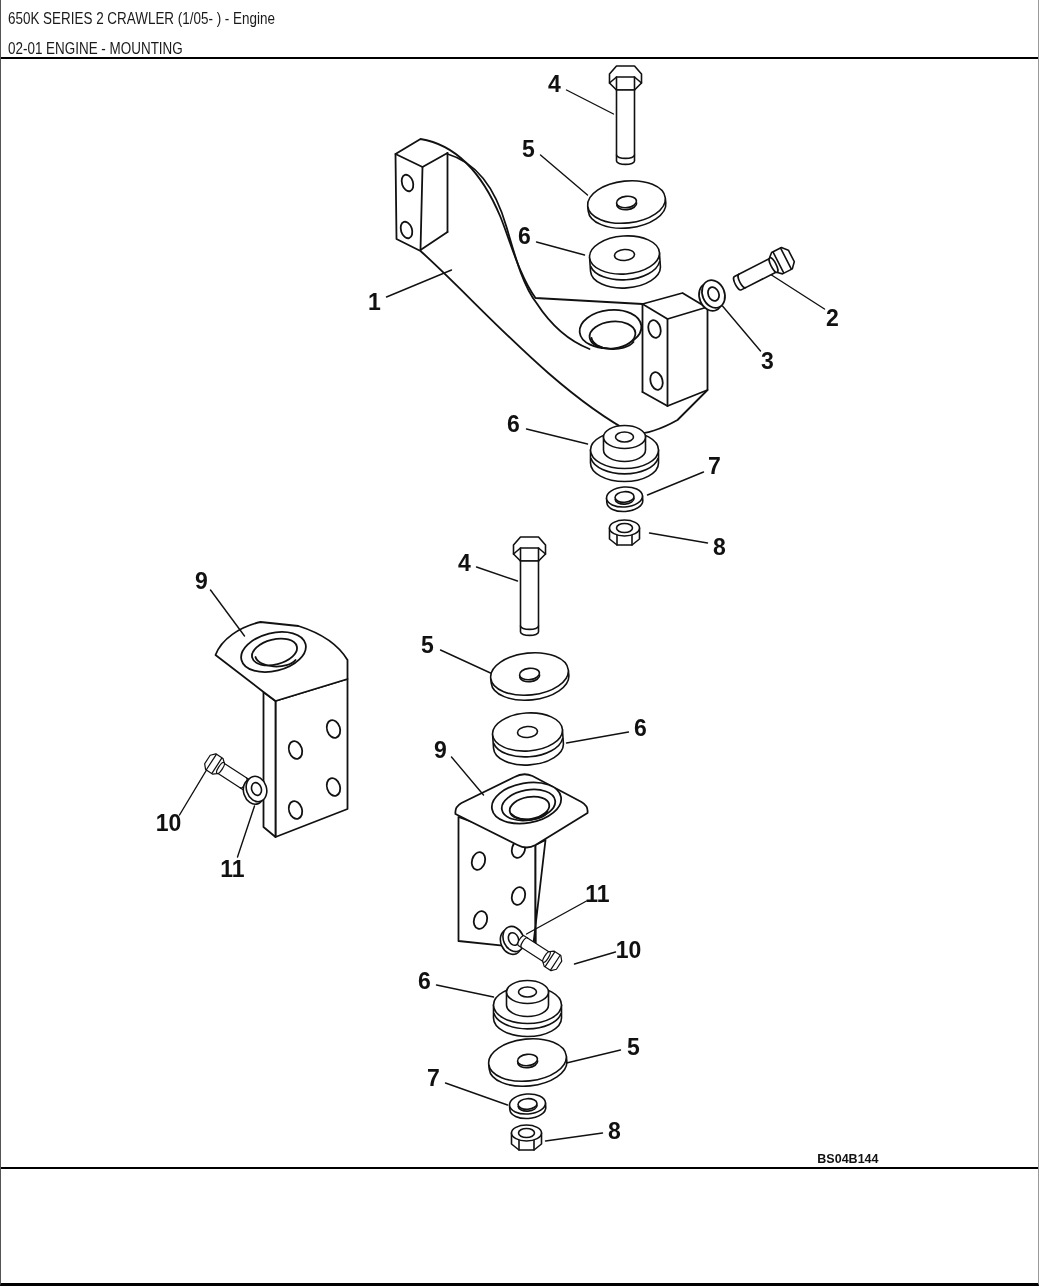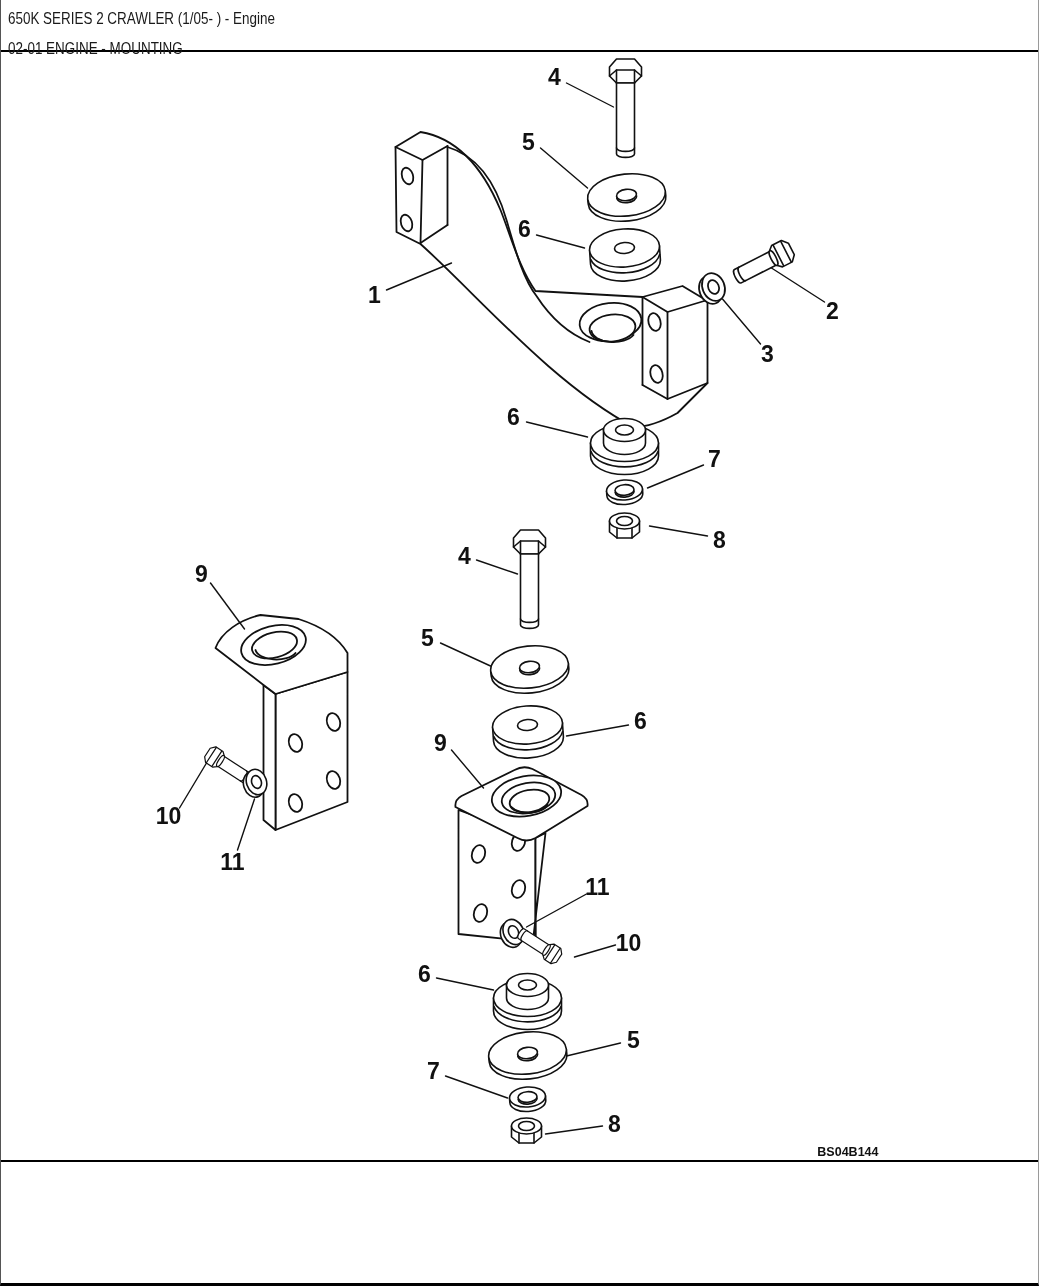--- a/index.html
+++ b/index.html
@@ -9,21 +9,21 @@
     background:#fff;
     box-sizing:border-box;
     border-left:1px solid #555;
     border-right:1px solid #9a9a9a;
     border-bottom:3px solid #000;
     font-family:"Liberation Sans", sans-serif;
     color:#111;
     overflow:hidden;
   }
   .page-header{
-    height:52px;
+    height:59px;
     box-sizing:border-box;
     border-bottom:2px solid #000;
     padding:4px 0 0 7px;
   }
   .hline{
     font-size:16px;
     line-height:30px;
     white-space:nowrap;
     transform:scaleX(0.84);
     transform-origin:0 50%;

